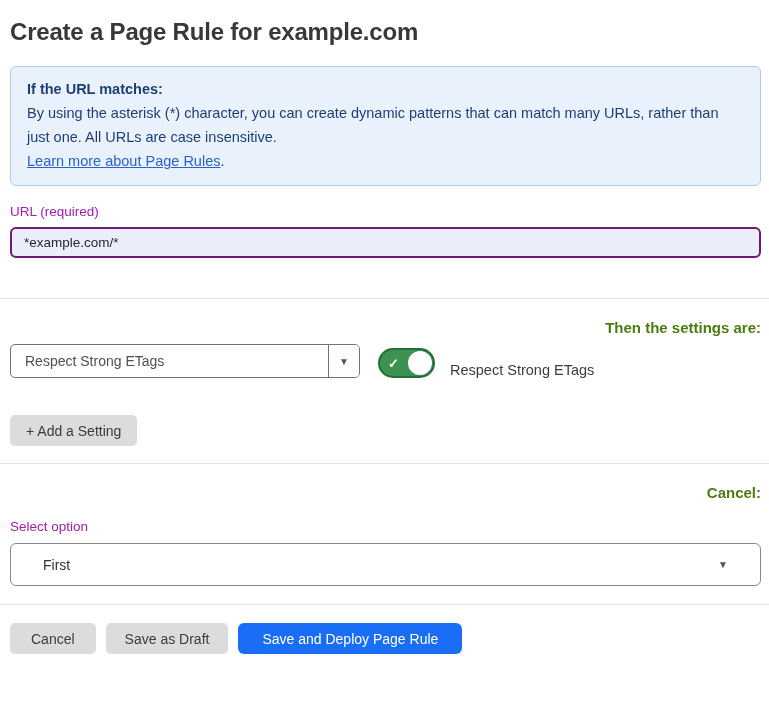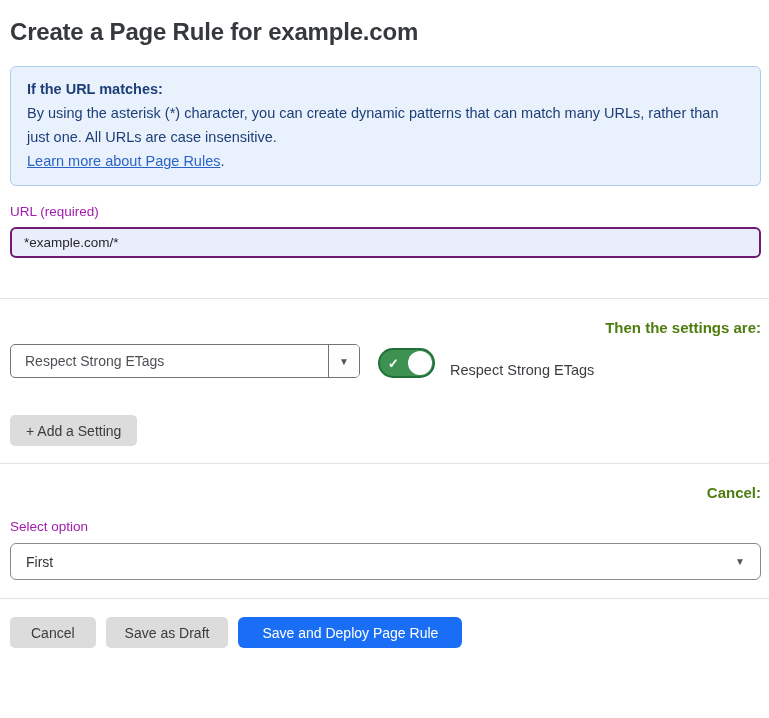--- a/index.html
+++ b/index.html
@@ -139,26 +139,26 @@
     border-radius: 5px;
     cursor: pointer;
     display: inline-flex;
     align-items: center;
     justify-content: center;
   }
   .btn-gray { background: #dcdcdc; color: #3b3b40; }
   .add-setting-btn { margin-top: 37px; padding: 0 16px; }
 
   .order-select {
-    width: 100%; height: 37px;
+    width: 100%; height: 43px;
     background: #ffffff;
     border: 1px solid #88888d;
     border-radius: 6px;
     display: flex; align-items: center;
-    padding: 0 15px;
+    padding: 0 32px;
     font-size: 14px;
     color: #333;
     cursor: pointer;
     margin-top: 9px;
   }
   .order-select .select-value { flex: 1; }
   .order-select .chevron { color: #555; font-size: 10px; }
 
   .help-text {
     margin: 7px 0 0 0;

